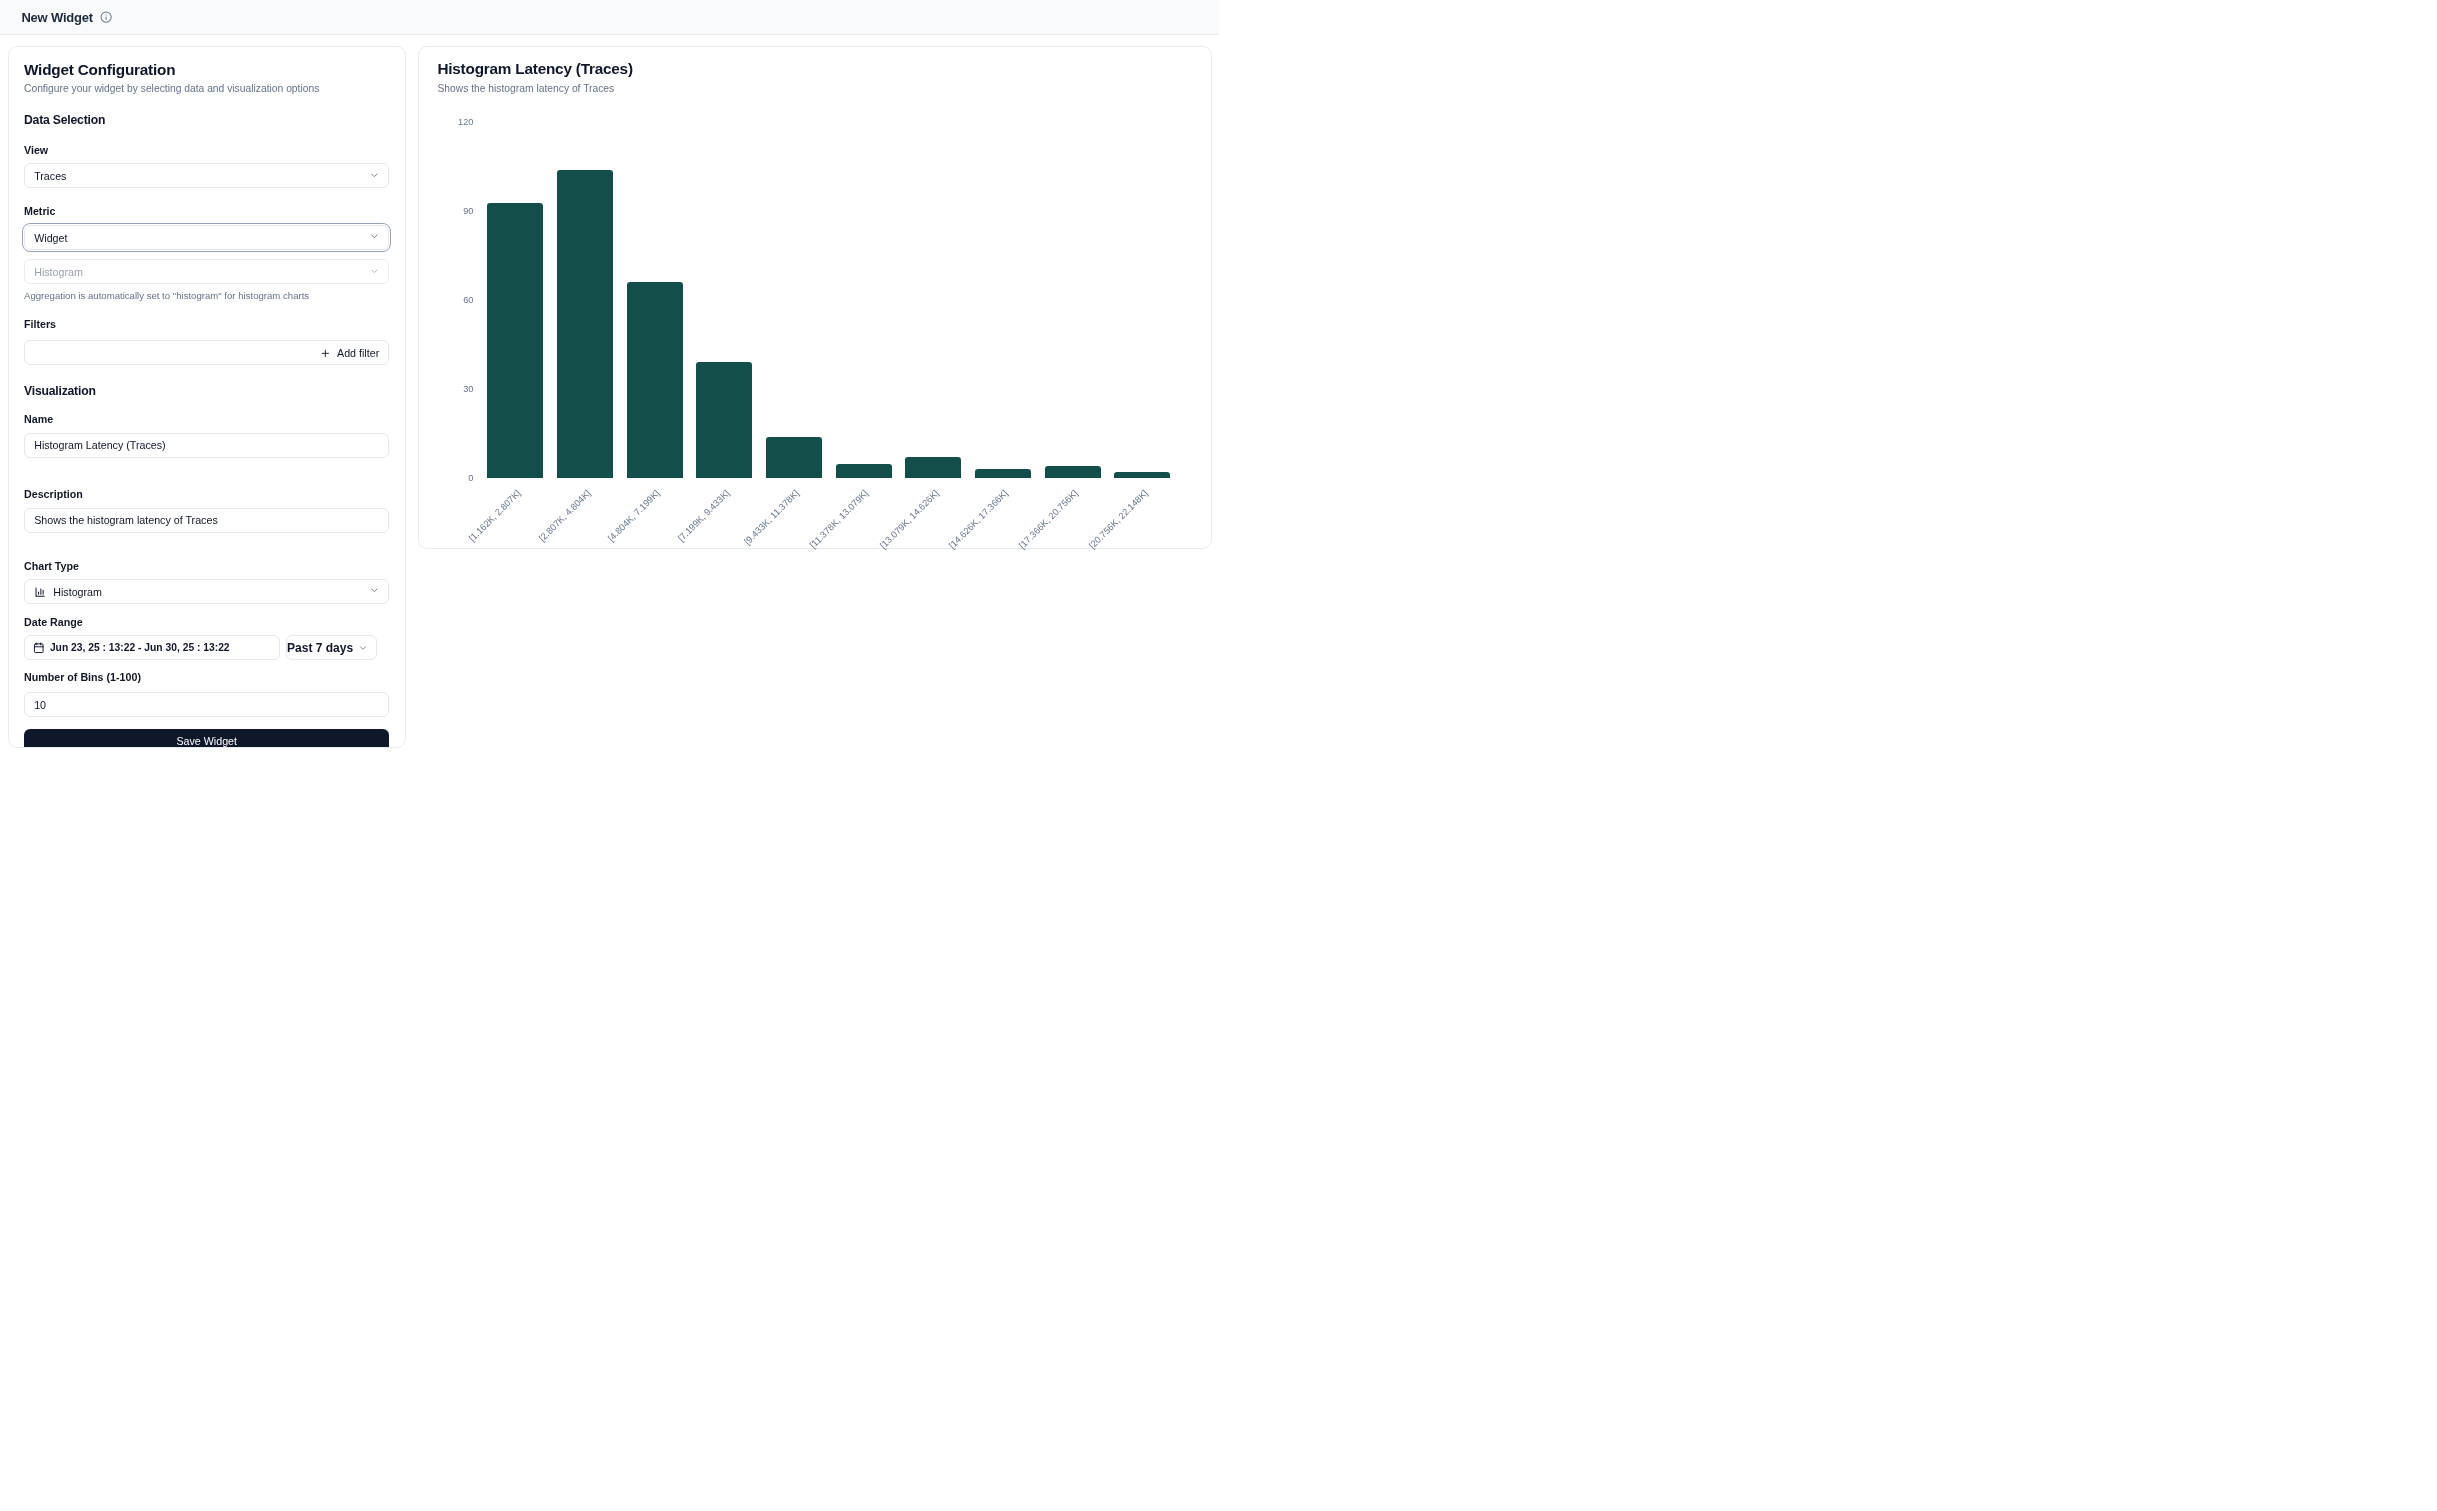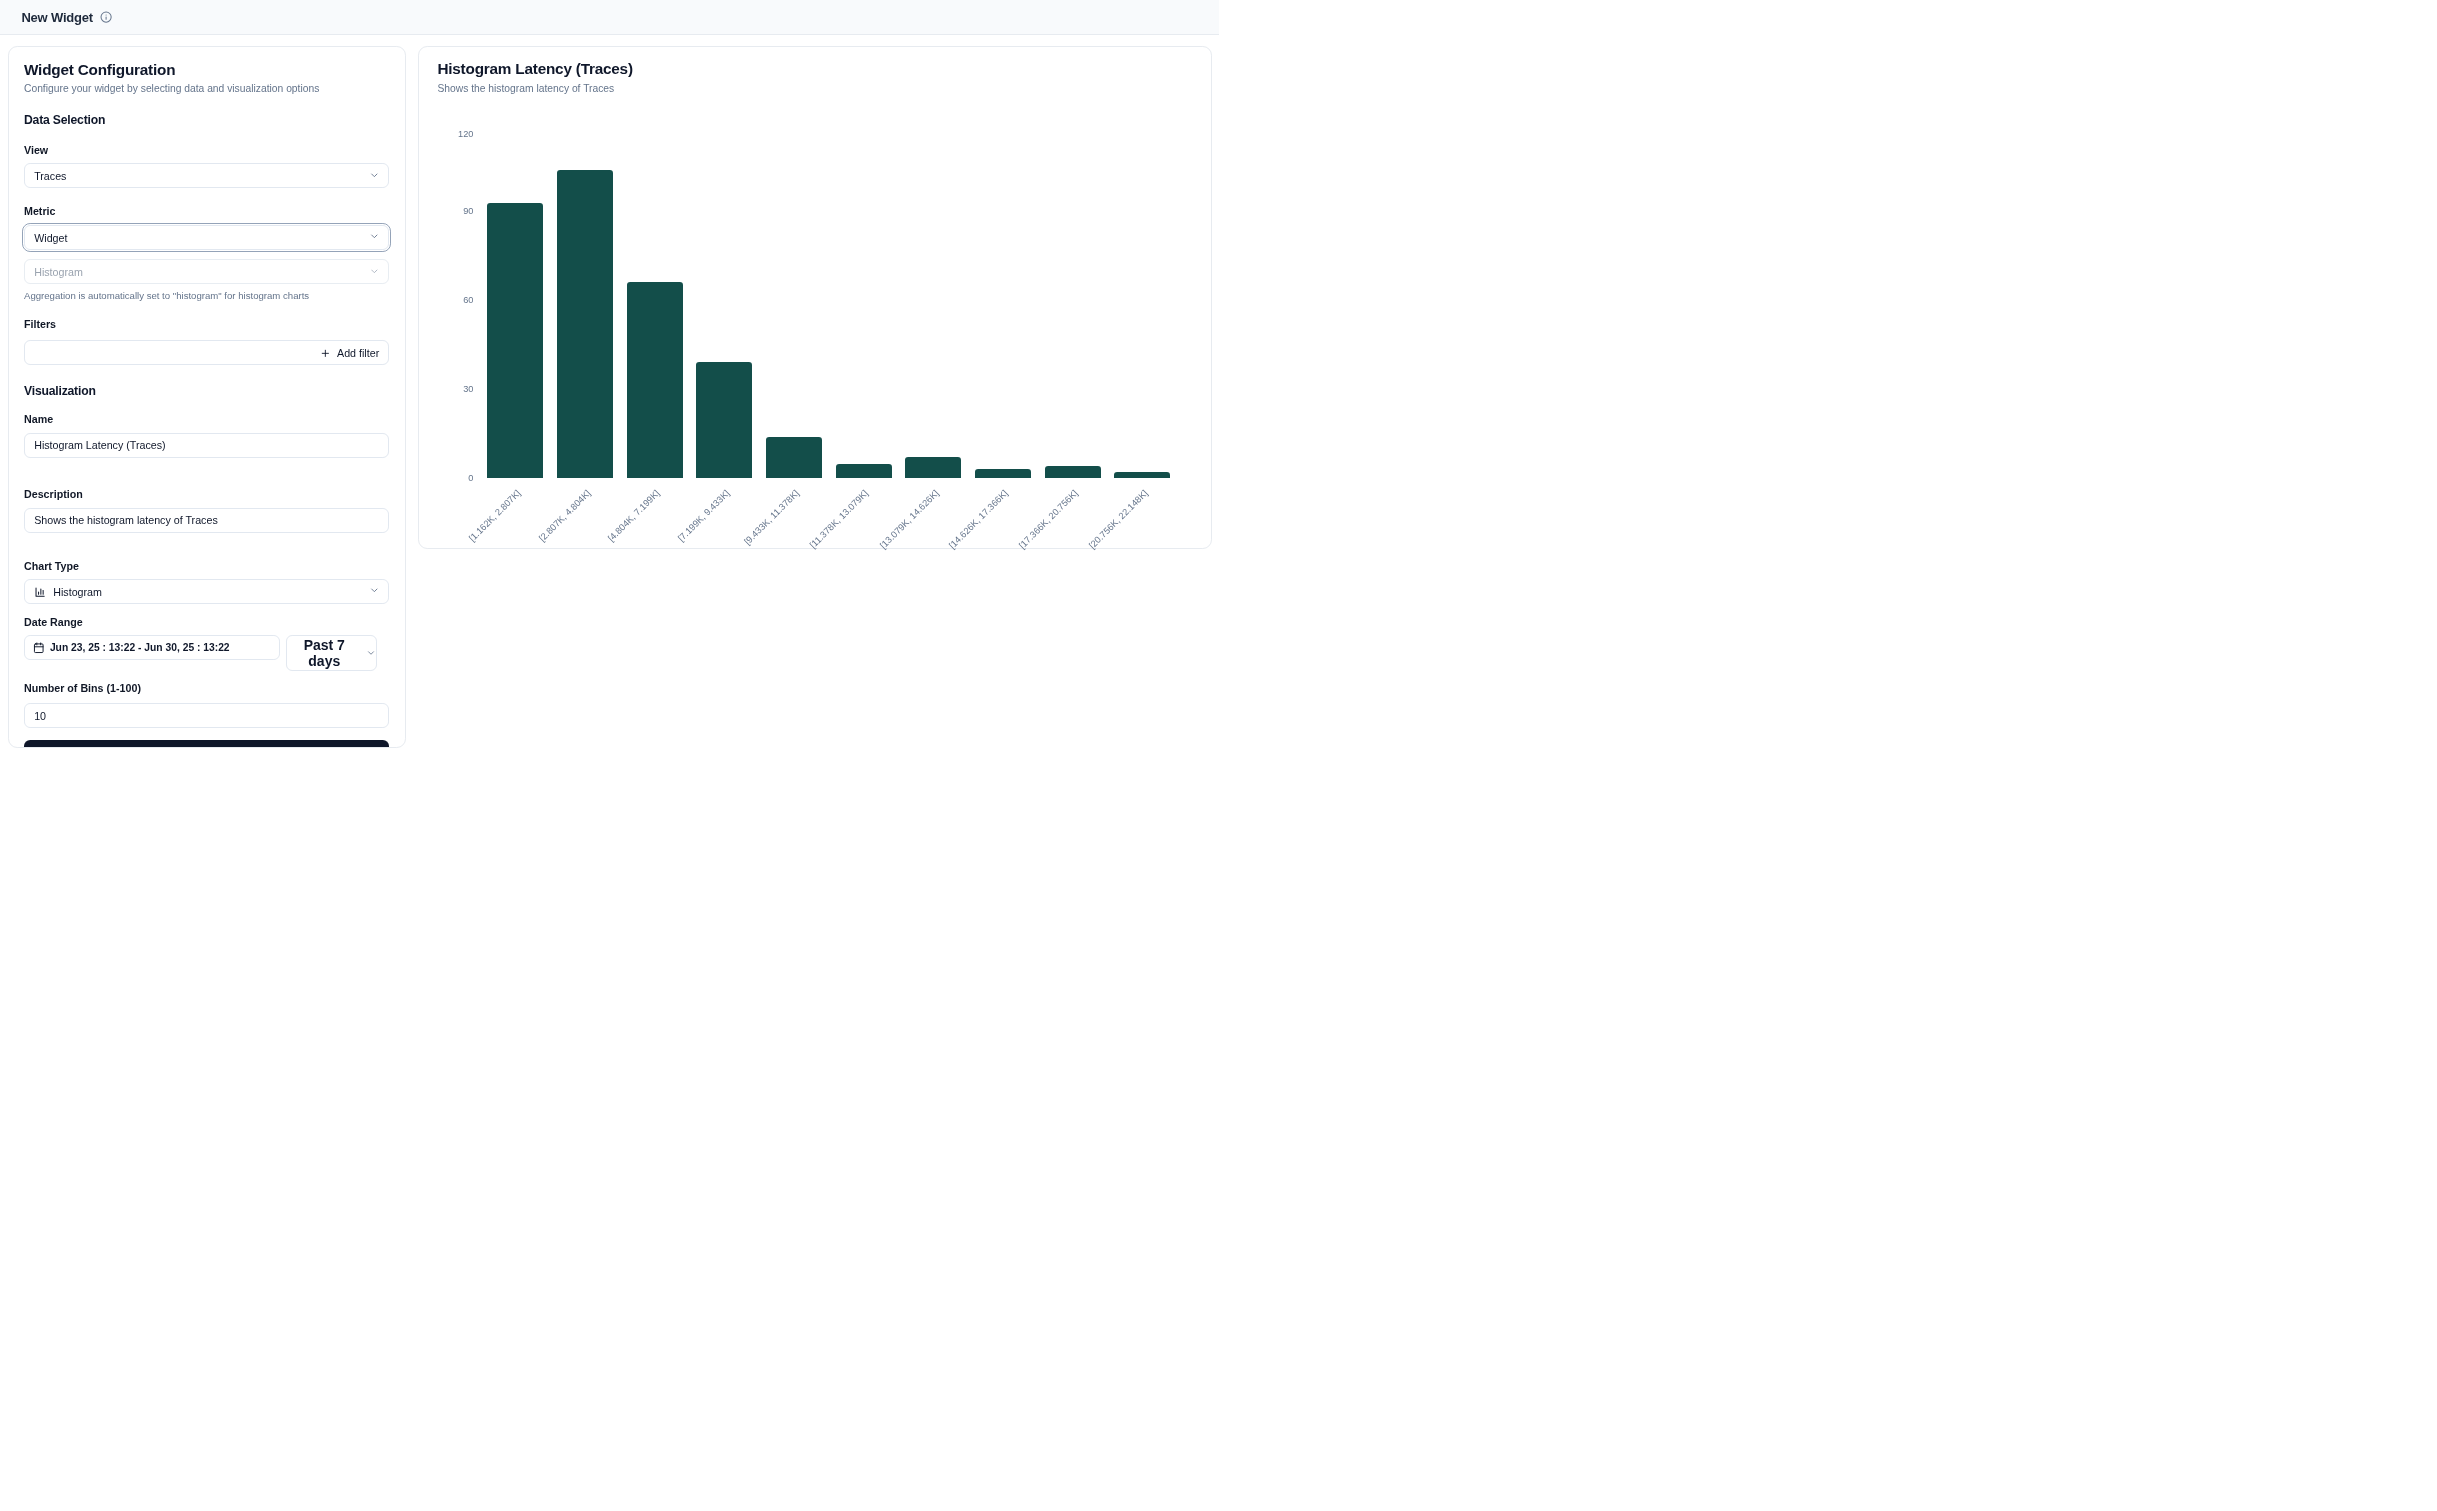--- a/index.html
+++ b/index.html
@@ -28,21 +28,21 @@
   .select.disabled { color:#9aa3af; border-color:#e8edf2; cursor:default; }
   .select.disabled .chev { opacity:.55; }
   .text-input { cursor:text; font-family:"Liberation Sans", sans-serif; }
   input.text-input { outline:none; }
   .helper { font-size:9.6px; color:#64748b; margin-top:6.1px; }
 
   .btn-outline { justify-content:flex-end; gap:6.1px; font-weight:500; margin-top:10px; }
 
   .daterow { display:flex; gap:6.1px; margin-top:7.7px; }
   .btn-date { flex:0 0 256px; height:25px; border:0.8px solid #e2e8f0; border-radius:6.1px; background:#fff; display:flex; align-items:center; gap:5px; padding:0 8.4px; font-size:10.3px; font-weight:600; color:#0f172a; cursor:pointer; }
-  .btn-preset { flex:0 0 91px; height:36px; border:0.8px solid #e2e8f0; border-radius:6.1px; background:#fff; display:flex; align-items:center; gap:4.6px; font-size:14px; font-weight:600; color:#0f172a; cursor:pointer; }
+  .btn-preset { flex:0 0 91px; height:25px; border:0.8px solid #e2e8f0; border-radius:6.1px; background:#fff; display:flex; align-items:center; gap:4.6px; font-size:12px; font-weight:600; color:#0f172a; cursor:pointer; }
 
   .btn-save { width:100%; height:25px; margin-top:11.5px; border:none; border-radius:6.1px; background:#0f172a; color:#fff; font-size:10.7px; font-weight:500; font-family:"Liberation Sans", sans-serif; cursor:pointer; }
 
   
   .chart { position:absolute; left:18.4px; top:75px; width:758px; height:428px; }
   .ytick { position:absolute; left:0; width:36px; text-align:right; font-size:9.2px; color:#64748b; transform:translateY(-50%); }
   .bars { position:absolute; left:50px; top:0; width:683px; height:356px; display:flex; align-items:flex-end; gap:13.8px; }
   .bar { width:56px; border-radius:3.1px 3.1px 0 0; }
   .xlabels { position:absolute; left:50px; top:0; width:683px; }
   .xanchor { position:absolute; top:366px; width:0; height:0; }
@@ -169,21 +169,21 @@
   <div class="card card-preview">
     <h2>Histogram Latency (Traces)</h2>
     <div class="subtitle">Shows the histogram latency of Traces</div>
 
     <div class="chart">
       <div id="yaxis">
           <div class="ytick" style="top: 356px;">0</div>
           <div class="ytick" style="top: 267px;">30</div>
           <div class="ytick" style="top: 178px;">60</div>
           <div class="ytick" style="top: 89px;">90</div>
-          <div class="ytick" style="top: 12px;">120</div>
+          <div class="ytick" style="top: 0px;">120</div>
         </div>
       <div class="bars" id="bars">
           <div class="bar" style="height: 275px; background: rgb(19, 78, 74);"></div>
           <div class="bar" style="height: 308px; background: rgb(19, 78, 74);"></div>
           <div class="bar" style="height: 196px; background: rgb(19, 78, 74);"></div>
           <div class="bar" style="height: 116px; background: rgb(19, 78, 74);"></div>
           <div class="bar" style="height: 41px; background: rgb(19, 78, 74);"></div>
           <div class="bar" style="height: 14.5px; background: rgb(19, 78, 74);"></div>
           <div class="bar" style="height: 20.7px; background: rgb(19, 78, 74);"></div>
           <div class="bar" style="height: 9.2px; background: rgb(19, 78, 74);"></div>

